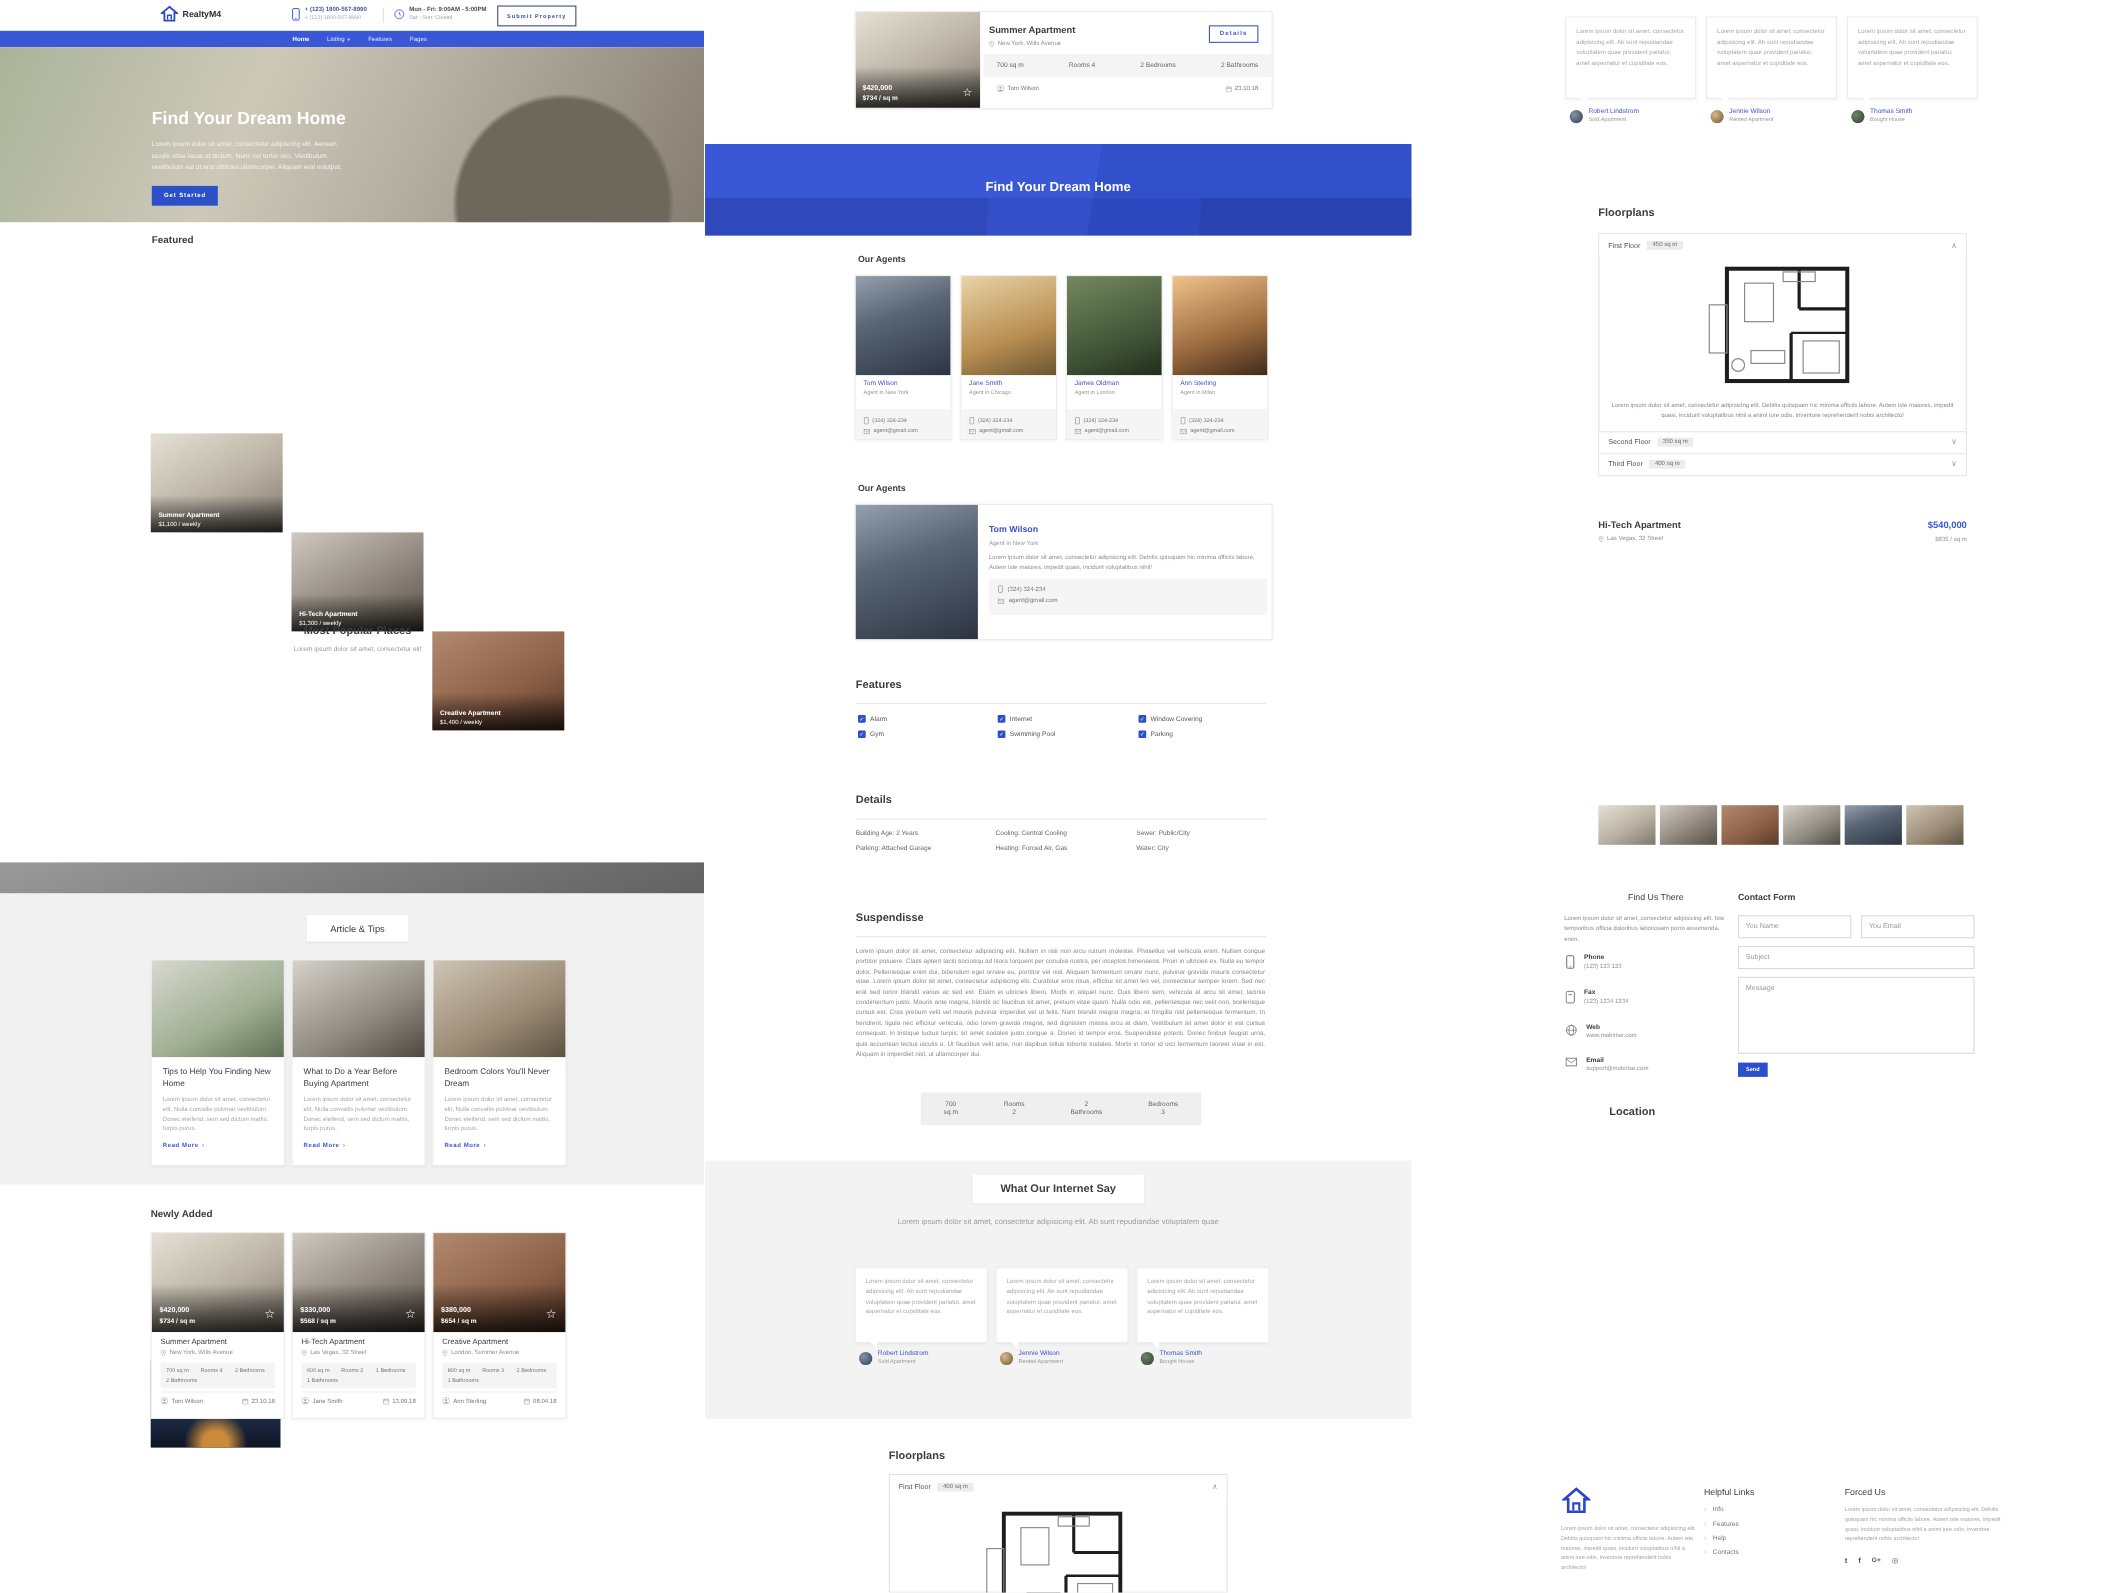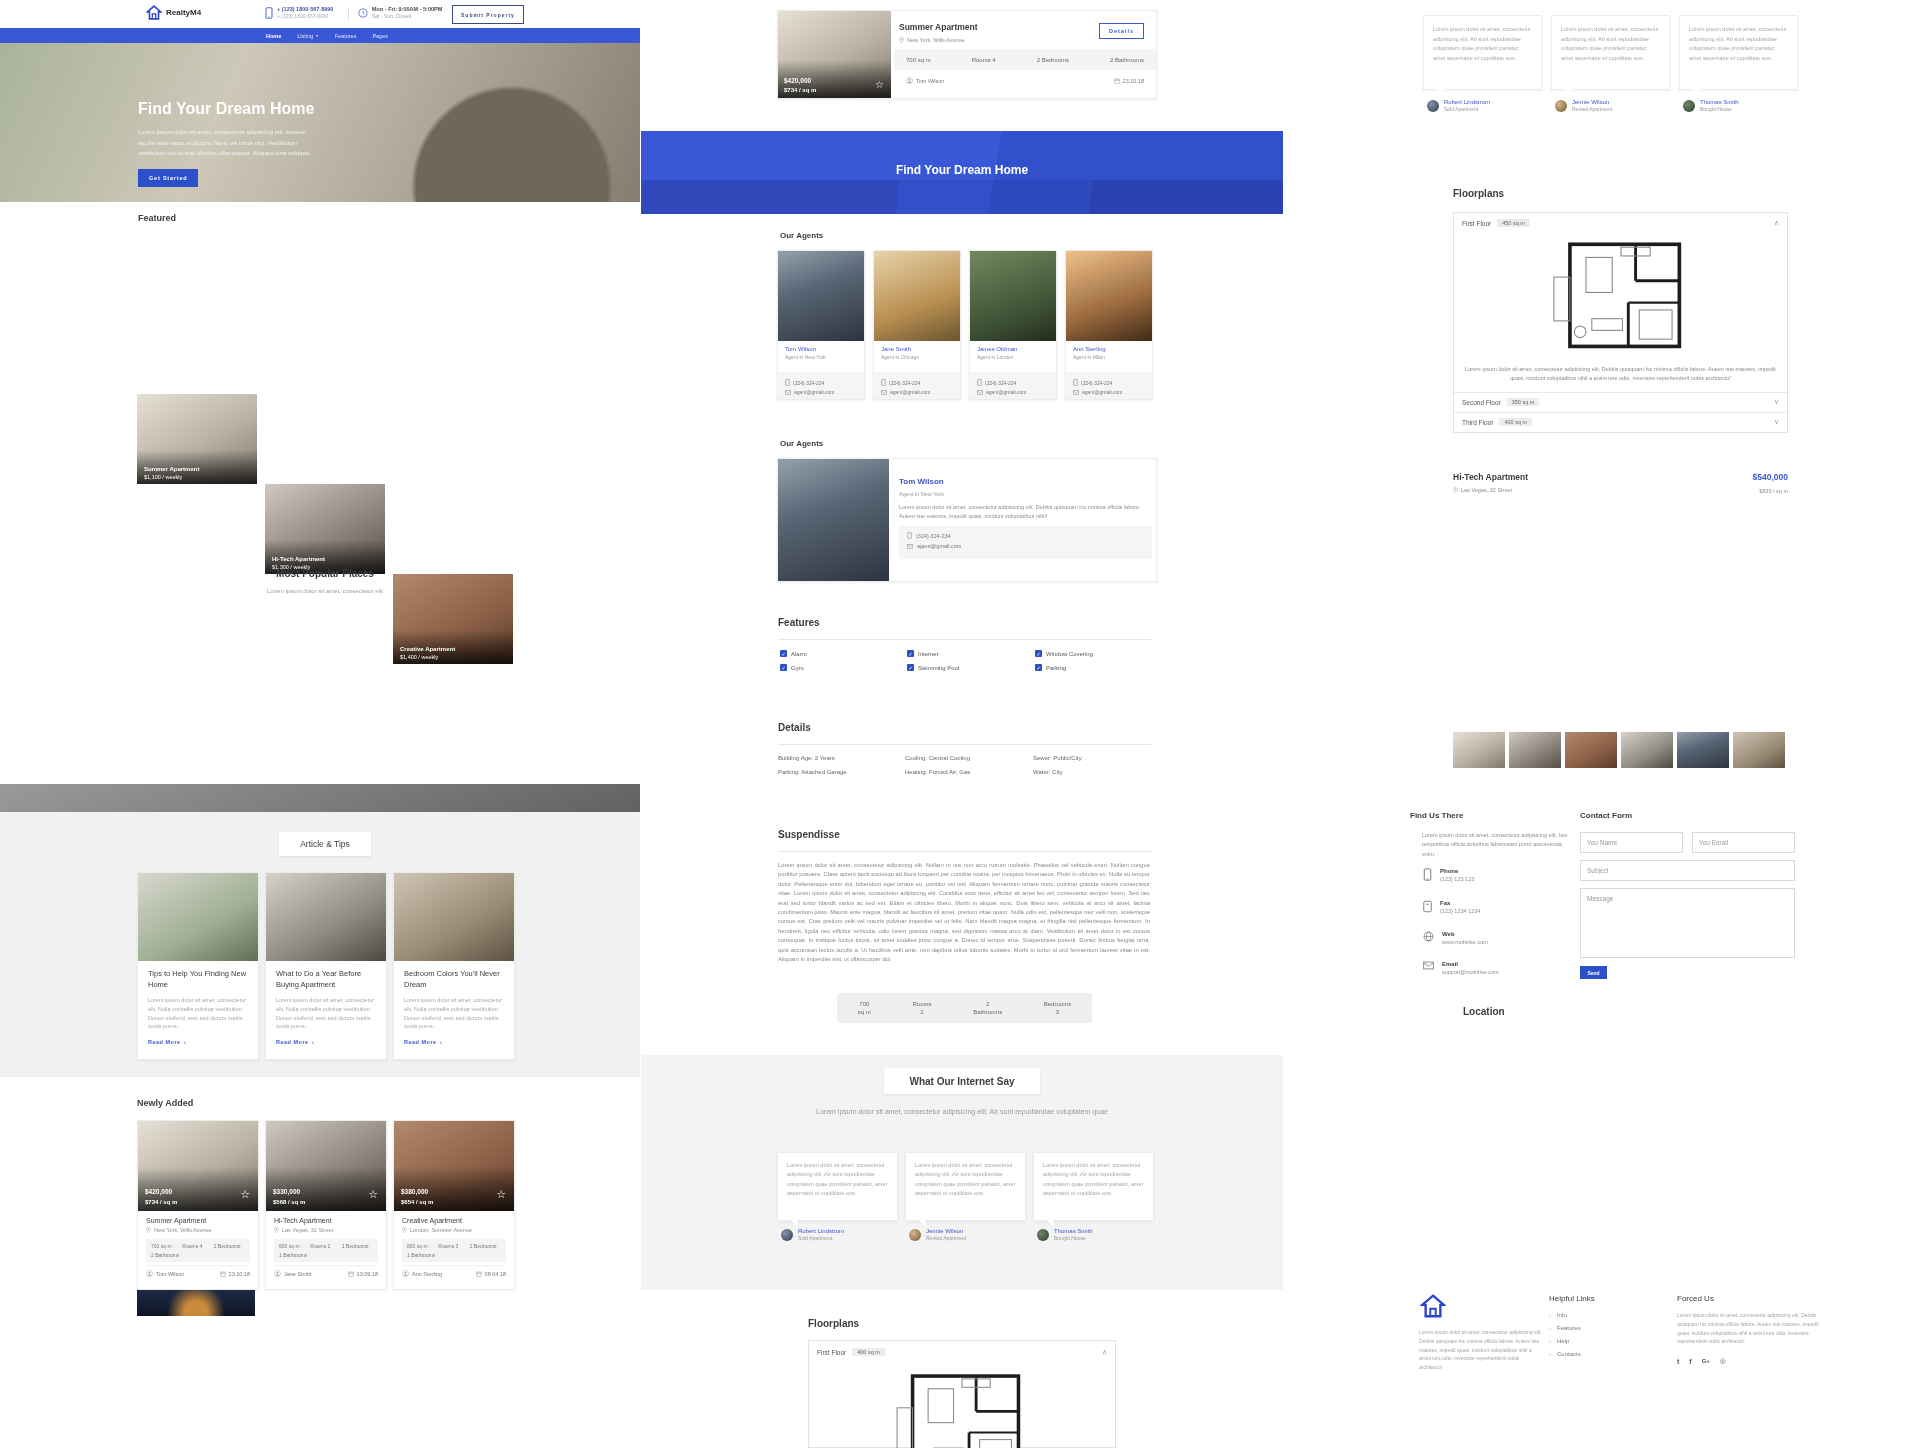--- a/index.html
+++ b/index.html
@@ -667,21 +667,21 @@
 
   <div class="abs fc" style="left:1453px;top:732px;width:335px;gap:4px">
     <div class="photo ph1" style="width:52px;height:36px"></div>
     <div class="photo ph2" style="width:52px;height:36px"></div>
     <div class="photo ph3" style="width:52px;height:36px"></div>
     <div class="photo art2" style="width:52px;height:36px"></div>
     <div class="photo pt1" style="width:52px;height:36px"></div>
     <div class="photo art3" style="width:52px;height:36px"></div>
   </div>
 
-  <div class="abs" style="left:1410px;top:811px;font-size:8px;font-weight:bold;color:#3d3d3d">Find Us There</div>
+  <div class="abs" style="left:1480px;top:811px;font-size:8px;font-weight:normal;color:#3d3d3d">Find Us There</div>
   <div class="abs" style="left:1422px;top:831px;width:150px;font-size:5.5px;line-height:1.7;color:#8f8f8f">Lorem ipsum dolor sit amet, consectetur adipisicing elit. Iste temporibus officia doloribus laboriosam porro assumenda, enim.</div>
   <div class="abs fc" style="left:1423px;top:868px;gap:8px;align-items:flex-start">
     <svg width="9" height="13" viewBox="0 0 10 16">
         <rect x="1" y="1" width="8" height="14" rx="1.5" fill="none" stroke="#777" stroke-width="1.2"></rect>
         <circle cx="5" cy="13.2" r="0.8" fill="#777"></circle>
       </svg>
     <span>
         <div style="font-size:6px;font-weight:bold;color:#3d3d3d">Phone</div>
         <div style="font-size:5.5px;color:#8f8f8f;margin-top:2px">(123) 123 123</div>
       </span>
@@ -720,21 +720,21 @@
 
   <div class="abs" style="left:1580px;top:811px;font-size:8px;font-weight:bold;color:#3d3d3d">Contact Form</div>
   <input class="abs inp" style="left: 1580px; top: 832px; width: 103px; height: 21px;" placeholder="You Name">
   <input class="abs inp" style="left: 1692px; top: 832px; width: 103px; height: 21px;" placeholder="You Email">
   <input class="abs inp" style="left: 1580px; top: 860px; width: 215px; height: 21px;" placeholder="Subject">
   <textarea class="abs inp" style="left: 1580px; top: 888px; width: 215px; height: 70px; resize: none; padding-top: 6px;" placeholder="Message"></textarea>
   <div class="abs fc" style="left:1580px;top:966px;width:27px;height:13px;background:#2b50c8;color:#fff;font-size:5px;font-weight:bold;justify-content:center">Send</div>
 
   <div class="abs" style="left:1463px;top:1006px;font-size:10px;font-weight:bold;color:#3d3d3d">Location</div>
 
-  <div class="abs" style="left:1283px;top:1277px;width:637px;height:113px;background:#fff">
+  <div class="abs" style="left:1283px;top:1335px;width:637px;height:113px;background:#fff">
     <svg class="abs" style="left:137px;top:15px" width="26" height="28" viewBox="0 0 24 24">
         <path d="M12 2.5l10 8.5h-3.2v10.5H5.2V11H2z" fill="none" stroke="#2b46c8" stroke-width="2.2"></path>
         <path d="M9.5 20.5v-6h5v6" fill="none" stroke="#2b46c8" stroke-width="1.8"></path>
       </svg>
     <div class="abs" style="left:136px;top:51px;width:124px;font-size:5px;line-height:1.75;color:#a5a5a5">Lorem ipsum dolor sit amet, consectetur adipisicing elit. Debitis quisquam hic minima officiis labore. Autem iste maiores, impedit quasi, incidunt voluptatibus nihil a animi iure odio, inventore reprehenderit nobis architecto!</div>
     <div class="abs" style="left:266px;top:17px;font-size:8px;color:#3d3d3d">Helpful Links</div>
     <div class="abs fc" style="left:266px;top:35px;gap:6px">
         <span style="font-size:6px;color:#bbb">›</span>
         <span style="font-size:6px;color:#777">Info</span>
       </div>

